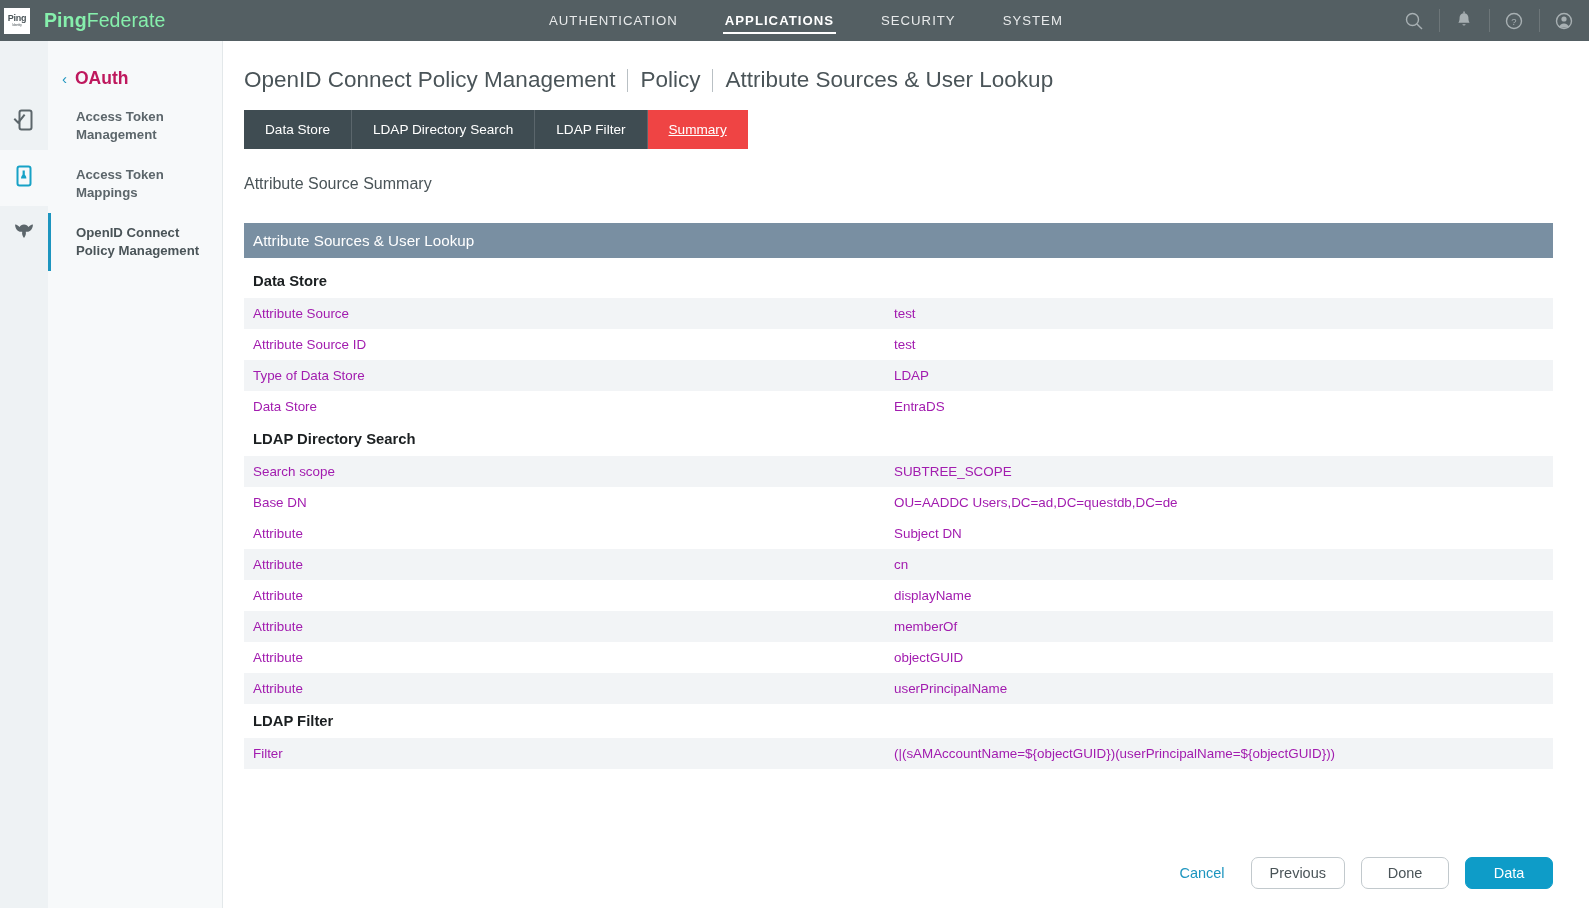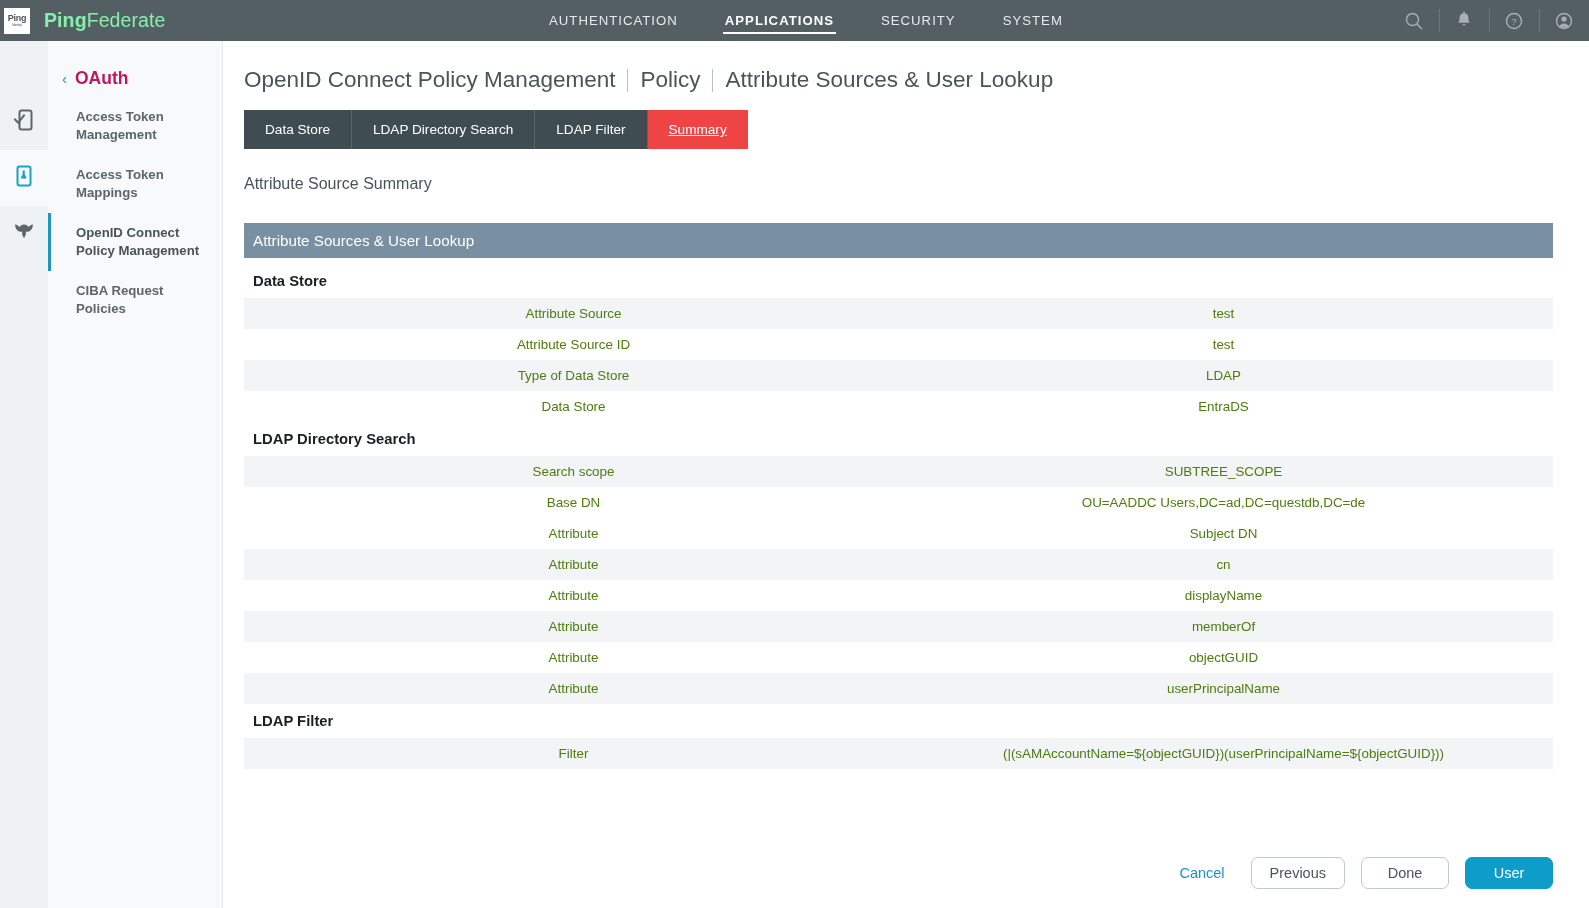--- a/index.html
+++ b/index.html
@@ -108,21 +108,21 @@
   .banner {
     background: #798fa2; color: #ffffff; font-size: 15.2px;
     padding: 9px 0 9px 9px; margin-bottom: 6px;
   }
 
   .grouphead {
     font-size: 14.8px; font-weight: bold; color: #1b1f21;
     padding: 9px 0 9px 9px;
   }
 
-  .row { display: flex; font-size: 13.4px; color: #4d7c0f; padding: 8px 0 8px 9px; text-align: center; }
+  .row { display: flex; font-size: 13.4px; color: #a21caf; padding: 8px 0 8px 9px; }
   .row.alt { background: #f2f4f6; }
   .row .k { width: 641px; flex: none; }
   .row .v { flex: 1; min-width: 0; }
 
   
   .footer {
     position: absolute; left: 8px; right: 36px; bottom: 19px;
     display: flex; align-items: center; justify-content: flex-end; gap: 16px;
   }
   .linkbtn { color: #1d95bf; font-size: 14.5px; cursor: pointer; padding: 0 10px; }
@@ -215,21 +215,20 @@
   </div>
 
   <div class="submenu">
     <div class="submenu-head">
       <span class="chev">‹</span>
       <span class="t">OAuth</span>
     </div>
     <div class="menuitem">Access Token Management</div>
     <div class="menuitem">Access Token Mappings</div>
     <div class="menuitem active">OpenID Connect Policy Management</div>
-    <div class="menuitem">CIBA Request Policies</div>
   </div>
 
   <div class="content">
 
     <div class="pagetitle">
       <span>OpenID Connect Policy Management</span>
       <span class="sep"></span>
       <span>Policy</span>
       <span class="sep"></span>
       <span>Attribute Sources &amp; User Lookup</span>
@@ -301,17 +300,17 @@
     <div class="grouphead">LDAP Filter</div>
     <div class="row alt">
       <div class="k">Filter</div>
       <div class="v">(|(sAMAccountName=${objectGUID})(userPrincipalName=${objectGUID}))</div>
     </div>
 
     <div class="footer">
       <div class="linkbtn">Cancel</div>
       <div class="btn ghost">Previous</div>
       <div class="btn ghost">Done</div>
-      <div class="btn primary">User</div>
+      <div class="btn primary">Data</div>
     </div>
 
   </div>
 </div>
 
 </body></html>

